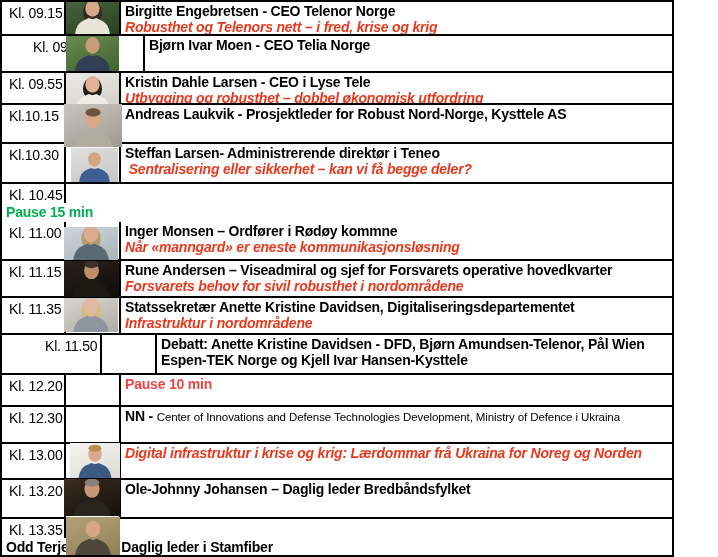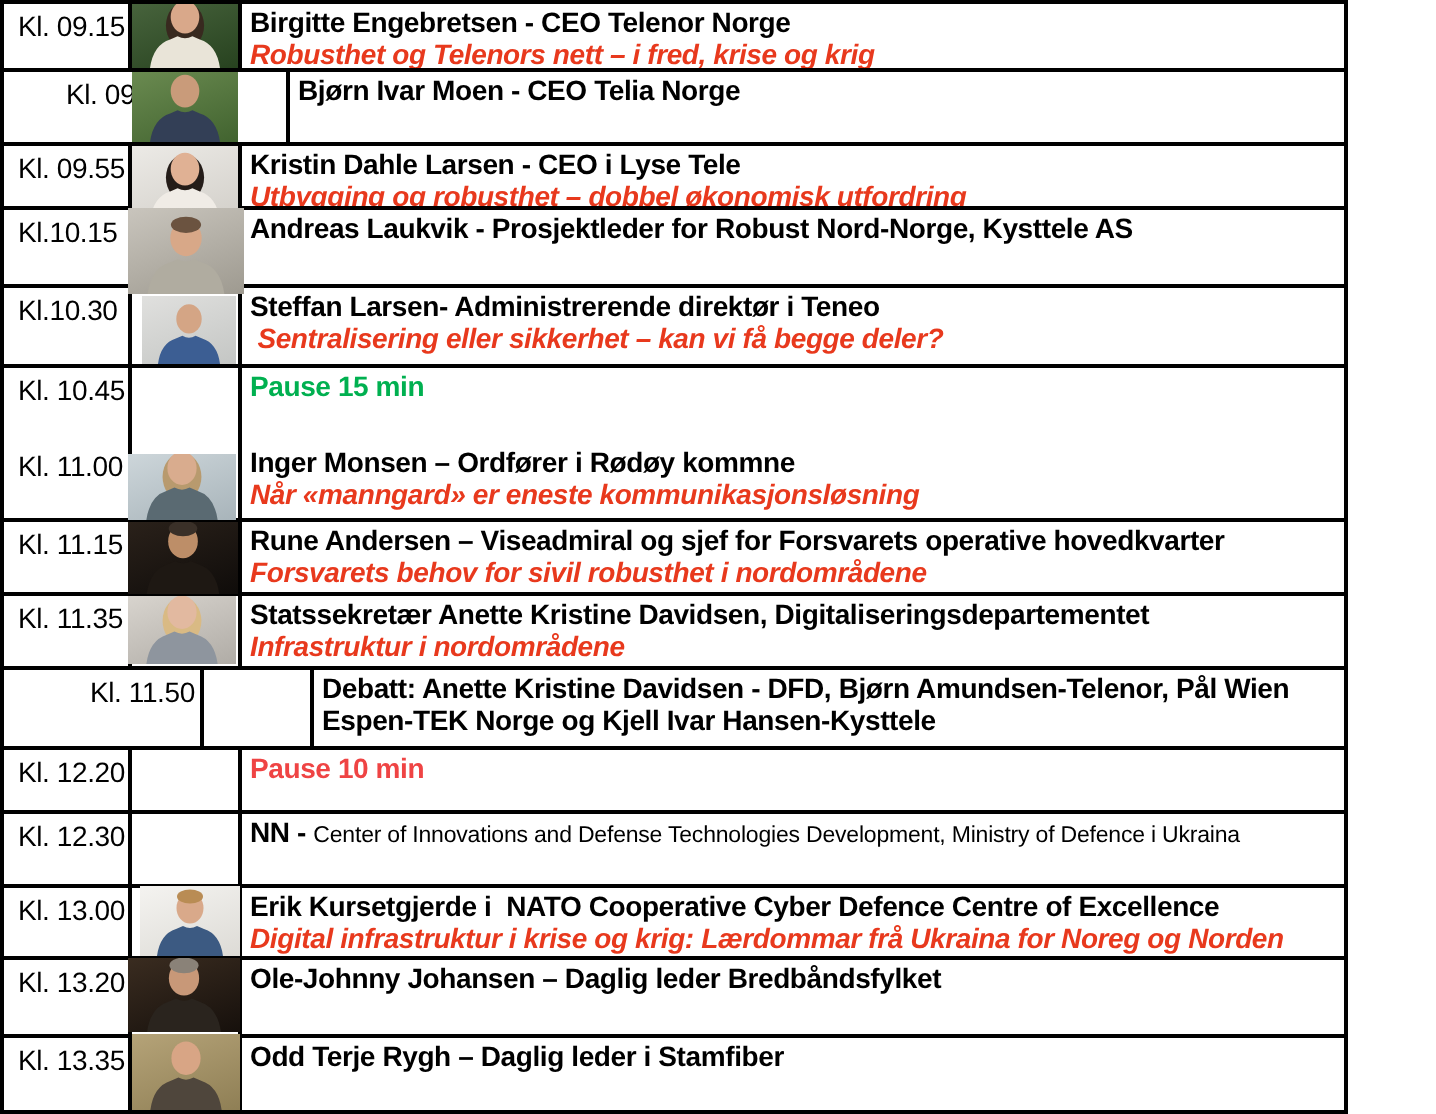--- a/index.html
+++ b/index.html
@@ -6,21 +6,21 @@
   .page{
     position:relative;width:674px;height:557px;background:#fff;
     font-family:"Liberation Sans","DejaVu Sans",sans-serif;
     color:#000;overflow:hidden;
   }
   .agenda{
     position:absolute;inset:0;border:2px solid #000;box-sizing:border-box;
     display:flex;flex-direction:column;background:#fff;
   }
   .row{display:flex;box-sizing:border-box;border-bottom:2px solid #000;flex:none;}
-  .row.no-bb{border-bottom:none;}
+  .row.no-bb{border-bottom:none;flex-direction:column;}
   .cell-time{
     width:64px;flex:none;box-sizing:border-box;border-right:2px solid #000;
     padding:3px 0 0 7px;font-size:14px;letter-spacing:-0.2px;white-space:nowrap;
   }
   .cell-photo{width:55px;flex:none;box-sizing:border-box;border-right:2px solid #000;}
   .cell-text{
     flex:1;box-sizing:border-box;padding:1px 4px 0 4px;
     font-size:14px;line-height:16px;letter-spacing:-0.2px;overflow:hidden;
   }
   .line{display:block;}
@@ -126,21 +126,20 @@
         <div class="cell-time"><span class="seg">Kl. 12.30</span></div>
         <div class="cell-photo"></div>
         <div class="cell-text">
           <div class="line"><span class="seg s-b">NN - </span><span class="seg s-small">Center of Innovations and Defense Technologies Development, Ministry of Defence i Ukraina</span></div>
         </div>
       </div>
       <div class="row" style="height: 36px;">
         <div class="cell-time"><span class="seg">Kl. 13.00</span></div>
         <div class="cell-photo"></div>
         <div class="cell-text">
-          <div class="line"><span class="seg s-b">Erik Kursetgjerde i</span><span class="seg s-r">  NATO Cooperative Cyber Defence Centre of Excellence</span></div>
           <div class="line"><span class="seg s-red" style="color: rgb(232, 57, 29);">Digital infrastruktur i krise og krig: Lærdommar frå Ukraina for Noreg og Norden</span></div>
         </div>
       </div>
       <div class="row" style="height: 39px;">
         <div class="cell-time"><span class="seg">Kl. 13.20</span></div>
         <div class="cell-photo"></div>
         <div class="cell-text">
           <div class="line"><span class="seg s-b">Ole-Johnny Johansen</span><span class="seg s-r"> – Daglig leder Bredbåndsfylket</span></div>
         </div>
       </div>

